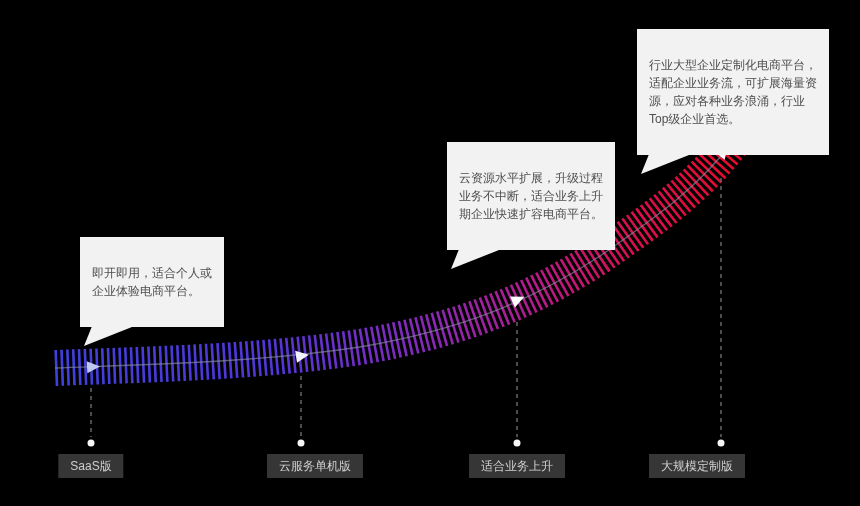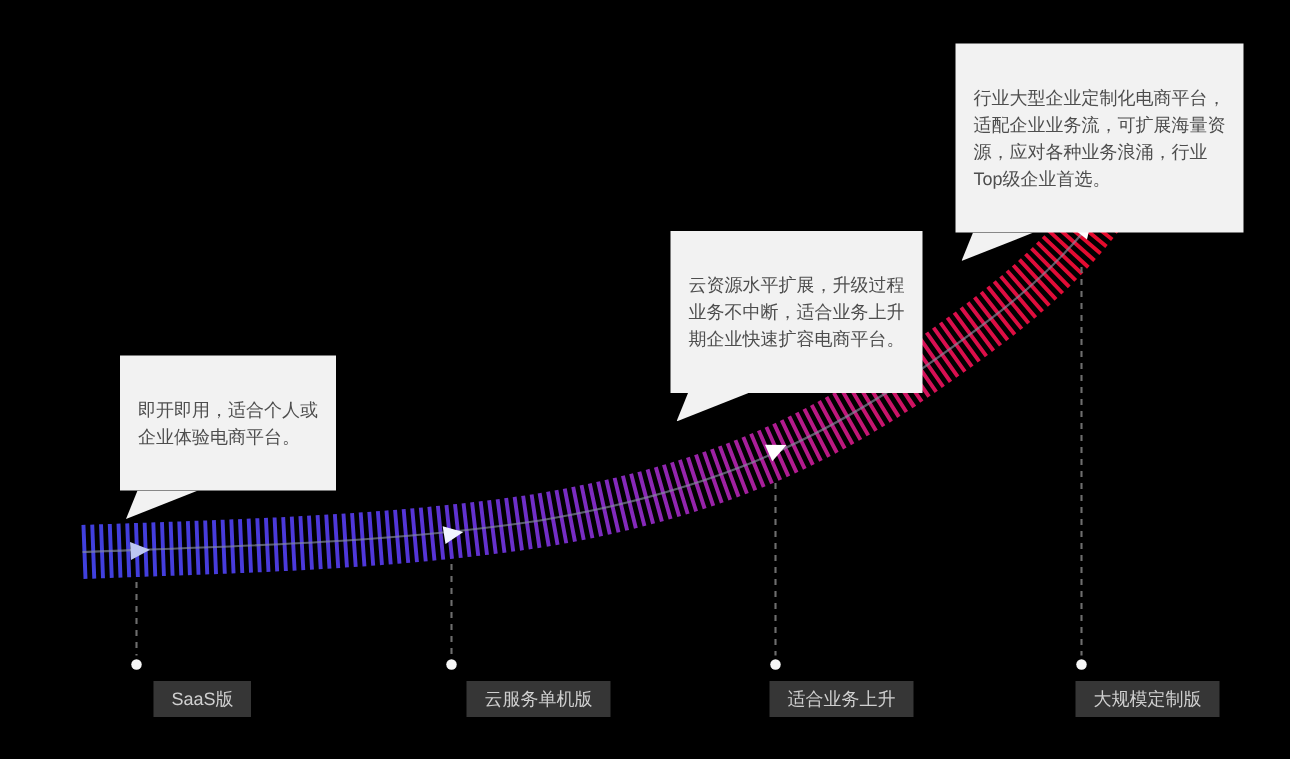--- a/index.html
+++ b/index.html
@@ -32,21 +32,20 @@
   .stage-label{
     position:absolute;
     top:454px;
     transform:translateX(-50%);
     background:#363636;
     color:#cfcfcf;
     font-size:12px;
     line-height:14px;
     padding:5px 12px;
     white-space:nowrap;
-    margin-left:44px;
   }
 </style>
 </head>
 <body>
 
 <div class="scene">
 
   <svg width="860" height="506" viewBox="0 0 860 506">
     <defs>
       <linearGradient id="bandGrad" gradientUnits="userSpaceOnUse" x1="55" y1="368" x2="734" y2="140">
@@ -79,33 +78,33 @@
     <polygon points="-5,-6 8,0 -5,6" transform="translate(723,152) rotate(-52)" fill="#ffffff"></polygon>
   </svg>
 
   <div class="callout" style="left:80px;top:237px;">
     <span>即开即用，适合个人或
 企业体验电商平台。</span>
     <div class="tail"></div>
   </div>
 
 
-  <div class="callout" style="left:447px;top:142px;margin-top:12px;">
+  <div class="callout" style="left:447px;top:142px;">
     <span>云资源水平扩展，升级过程
 业务不中断，适合业务上升
 期企业快速扩容电商平台。</span>
     <div class="tail"></div>
   </div>
 
   <div class="callout" style="left:637px;top:29px;">
     <span>行业大型企业定制化电商平台，
 适配企业业务流，可扩展海量资
 源，应对各种业务浪涌，行业
 Top级企业首选。</span>
     <div class="tail"></div>
   </div>
 
   <div class="stage-label" style="left:91px;">SaaS版</div>
   <div class="stage-label" style="left:315px;text-align:center;">云服务单机版</div>
   <div class="stage-label" style="left:517px;">适合业务上升</div>
-  <div class="stage-label" style="left:721px;">大规模定制版</div>
+  <div class="stage-label" style="left:697px;">大规模定制版</div>
 
 </div>
 
 </body></html>

